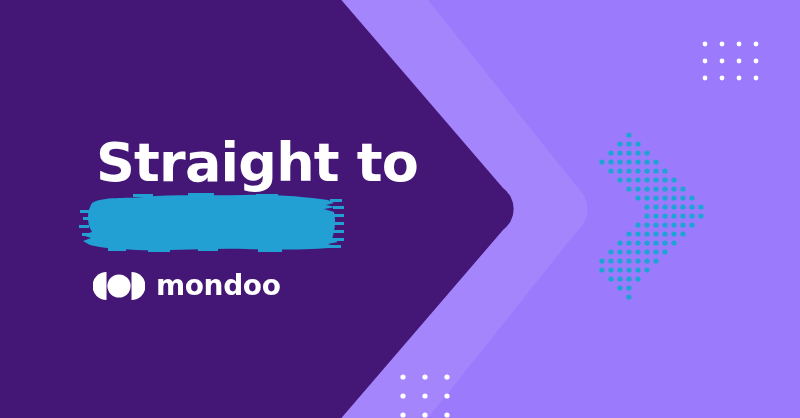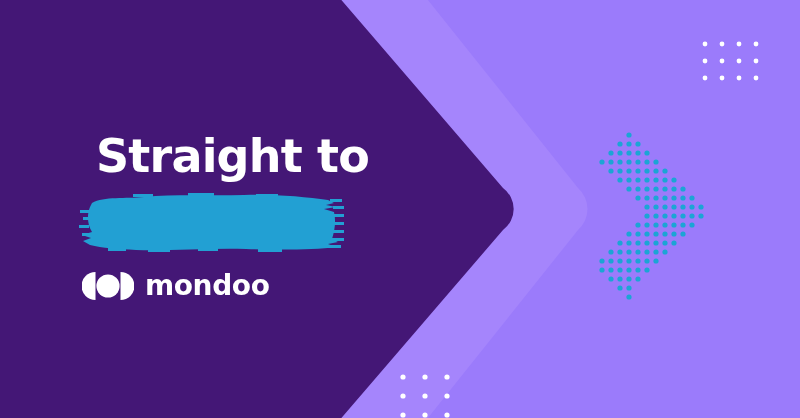--- a/index.html
+++ b/index.html
@@ -22,46 +22,47 @@
   #headline{
     position:absolute;
     left:93px;
     top:128px;
     width:420px;
     z-index:40;
   }
   .hl-line{
     font-family:"DejaVu Sans","Liberation Sans",sans-serif;
     font-weight:bold;
-    font-size:46px;
+    font-size:54px;
     line-height:57px;
     letter-spacing:-0.8px;
     color:#ffffff;
     white-space:nowrap;
     position:relative;
     display:block;
+    margin-top:6px;
   }
   #hl-line-1{margin-left:3px;}
   #hl-line-2{margin-left:3px;}
 
   
   #brush{
     position:absolute;
     left:78px;
     top:190px;
     width:270px;
     height:66px;
     z-index:30;
     pointer-events:none;
   }
 
   
   #logo{
     position:absolute;
-    left:82px;
+    left:93px;
     top:268px;
     height:36px;
     display:flex;
     align-items:center;
     z-index:40;
   }
   #logo-mark{
     width:52px;
     height:28px;
     margin-right:11px;

